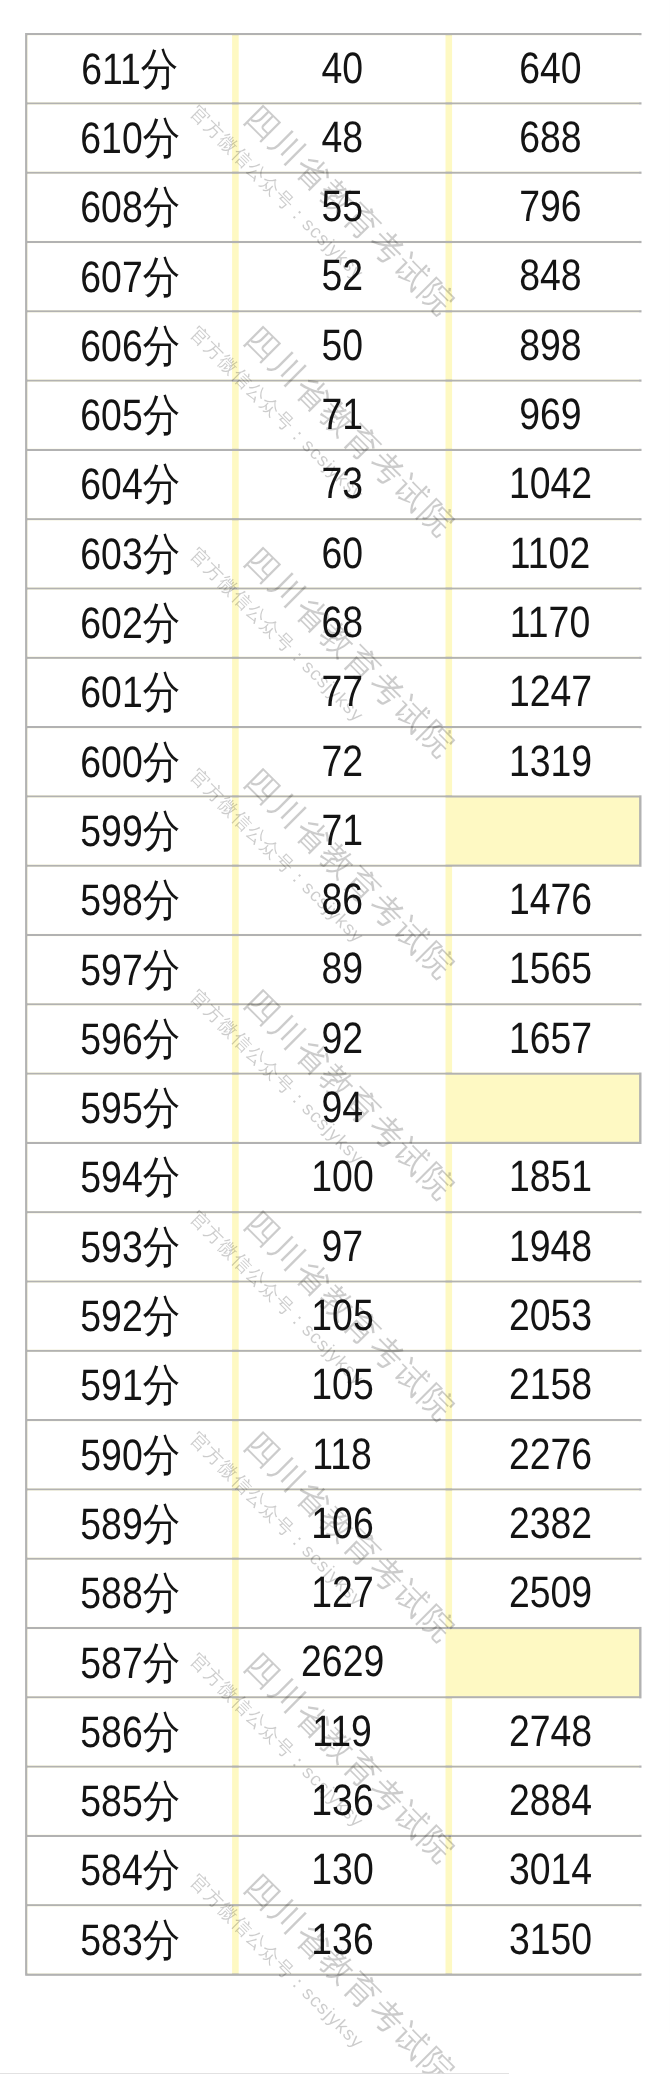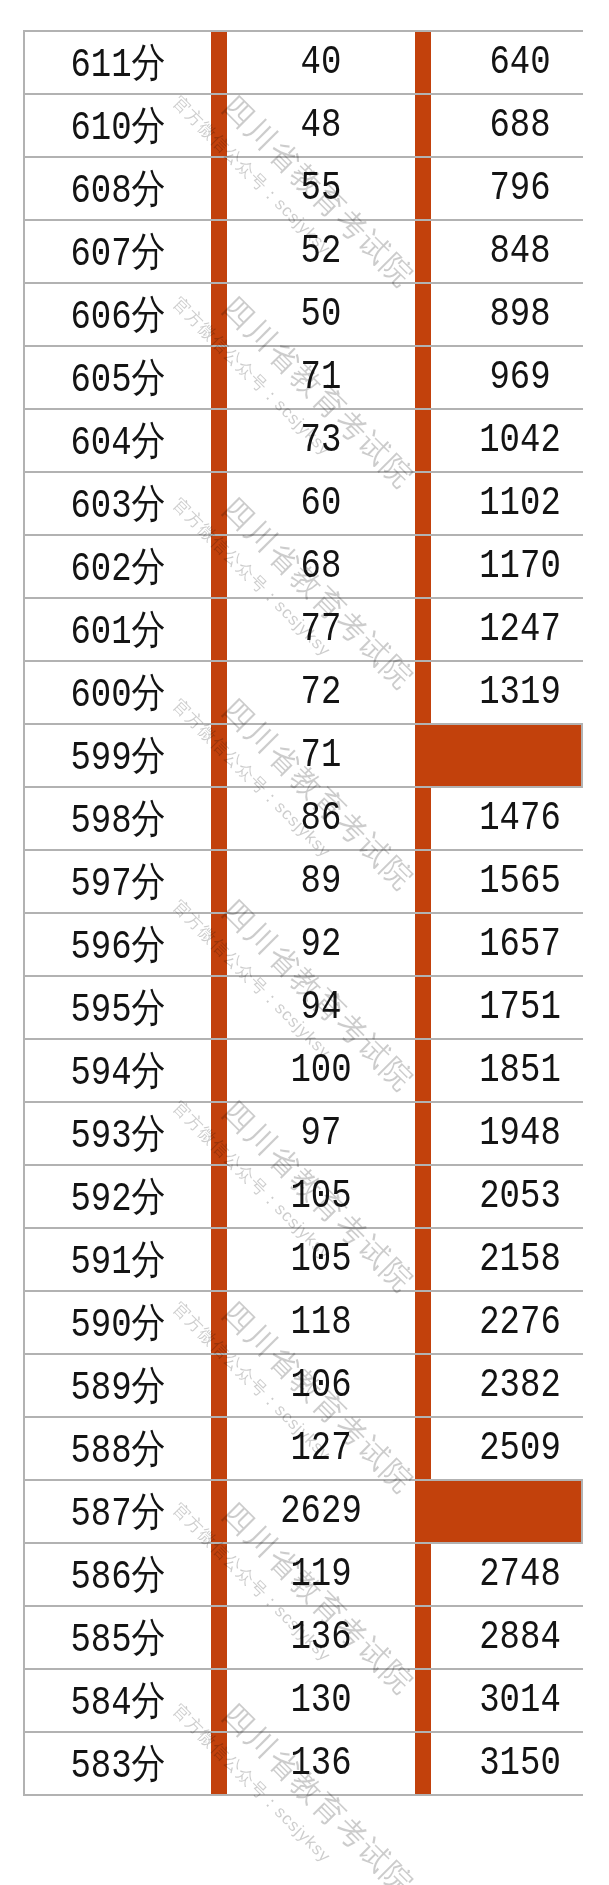--- a/index.html
+++ b/index.html
@@ -22,24 +22,23 @@
     border: 2px solid #b2b2b2;
     background: #b2b2b2;
     display: flex;
     flex-direction: column;
     gap: 2px;
     z-index: 1;
   }
   .row {
     display: grid;
     grid-template-columns: 186px 188px 178px;
-    gap: 16px;
+    gap: 6px;
     height: 61px;
-    background: #c2410c;
-    font-family: Liberation Mono, monospace;
+    background: #fef9c3;
   }
   .cell {
     background: #ffffff;
     display: flex;
     align-items: center;
     justify-content: center;
     overflow: hidden;
   }
   .cell span {
     display: inline-block;
@@ -241,23 +240,20 @@
           <span>1657</span>
         </div>
       </div>
       <div class="row">
         <div class="cell">
           <span>595分</span>
         </div>
         <div class="cell">
           <span>94</span>
         </div>
-        <div class="cell">
-          <span>1751</span>
-        </div>
       </div>
       <div class="row">
         <div class="cell">
           <span>594分</span>
         </div>
         <div class="cell">
           <span>100</span>
         </div>
         <div class="cell">
           <span>1851</span>

